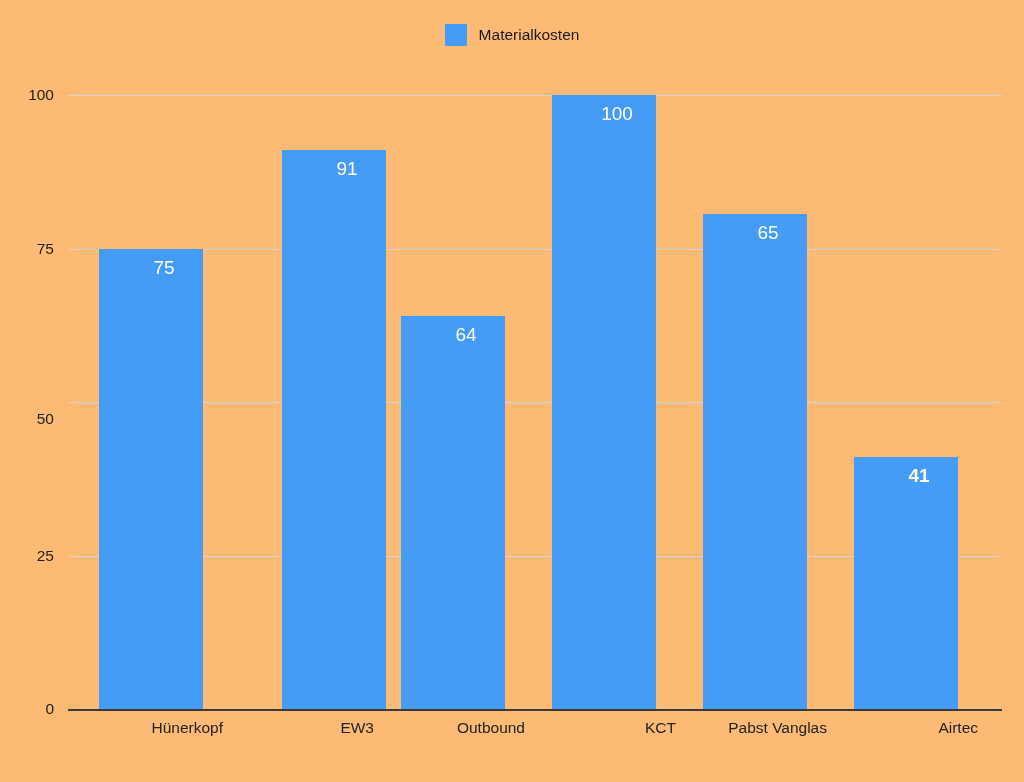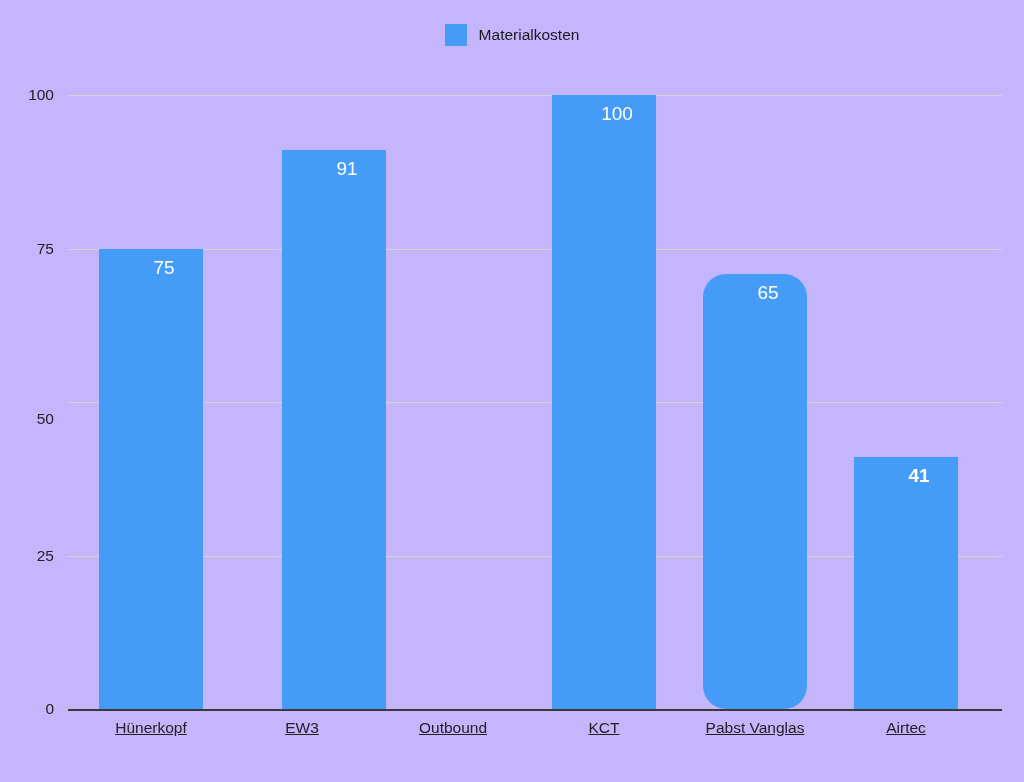--- a/index.html
+++ b/index.html
@@ -11,21 +11,21 @@
     height: 782px;
     background: #ffffff;
     font-family: "Liberation Sans", sans-serif;
     overflow: hidden;
   }
 
   #chart-root {
     position: relative;
     width: 1024px;
     height: 782px;
-    background: #c4b5fd;
+    background: #fdba74;
   }
 
   
   .legend {
     position: absolute;
     top: 0;
     left: 0;
     width: 1024px;
     height: 70px;
     display: flex;
@@ -133,26 +133,25 @@
   .xlabels {
     position: absolute;
     left: 68px;
     top: 713px;
     width: 934px;
     height: 40px;
   }
   .xlabel {
     position: absolute;
     top: 7px;
-    text-align: center;
+    text-align: right;
     font-size: 15.5px;
     color: #222222;
     line-height: 1;
     white-space: nowrap;
-    text-decoration: underline;
   }
 </style>
 </head>
 <body>
 
 <div id="chart-root">
 
   <div class="legend">
     <div class="legend-entry">
       <span class="legend-swatch"></span>
@@ -186,29 +185,34 @@
           <span class="bar-value">75</span>
         </div>
       </div>
 
       <div class="bar-group" style="left:182px; width:104px; height:100%;margin-left:32px;">
         <div class="bar" style="height:558.7px;">
           <span class="bar-value">91</span>
         </div>
       </div>
 
+      <div class="bar-group" style="left:333px; width:104px; height:100%;">
+        <div class="bar" style="height:392.9px;">
+          <span class="bar-value">64</span>
+        </div>
+      </div>
 
       <div class="bar-group" style="left:484px; width:104px; height:100%;">
         <div class="bar" style="height:614px;">
           <span class="bar-value">100</span>
         </div>
       </div>
 
       <div class="bar-group" style="left:635px; width:104px; height:100%;">
-        <div class="bar" style="height:435px;border-radius:23px;">
+        <div class="bar" style="height:495px;">
           <span class="bar-value">65</span>
         </div>
       </div>
 
       <div class="bar-group" style="left:786px; width:104px; height:100%;font-weight:bold;">
         <div class="bar" style="height:251.7px;">
           <span class="bar-value">41</span>
         </div>
       </div>
 

